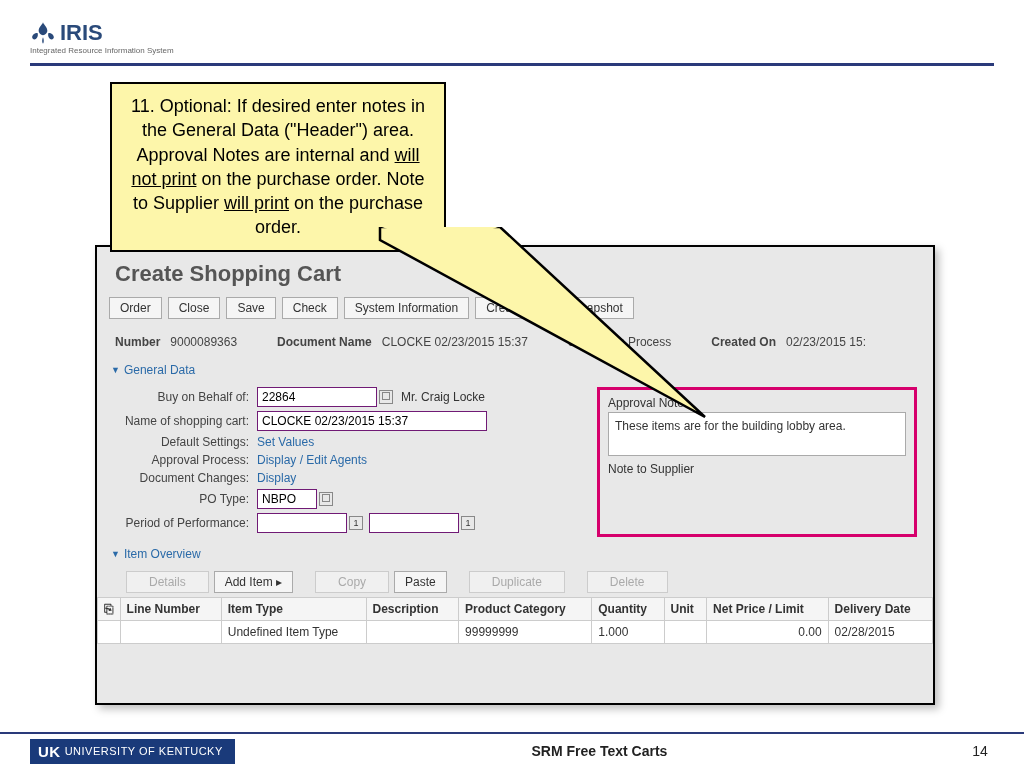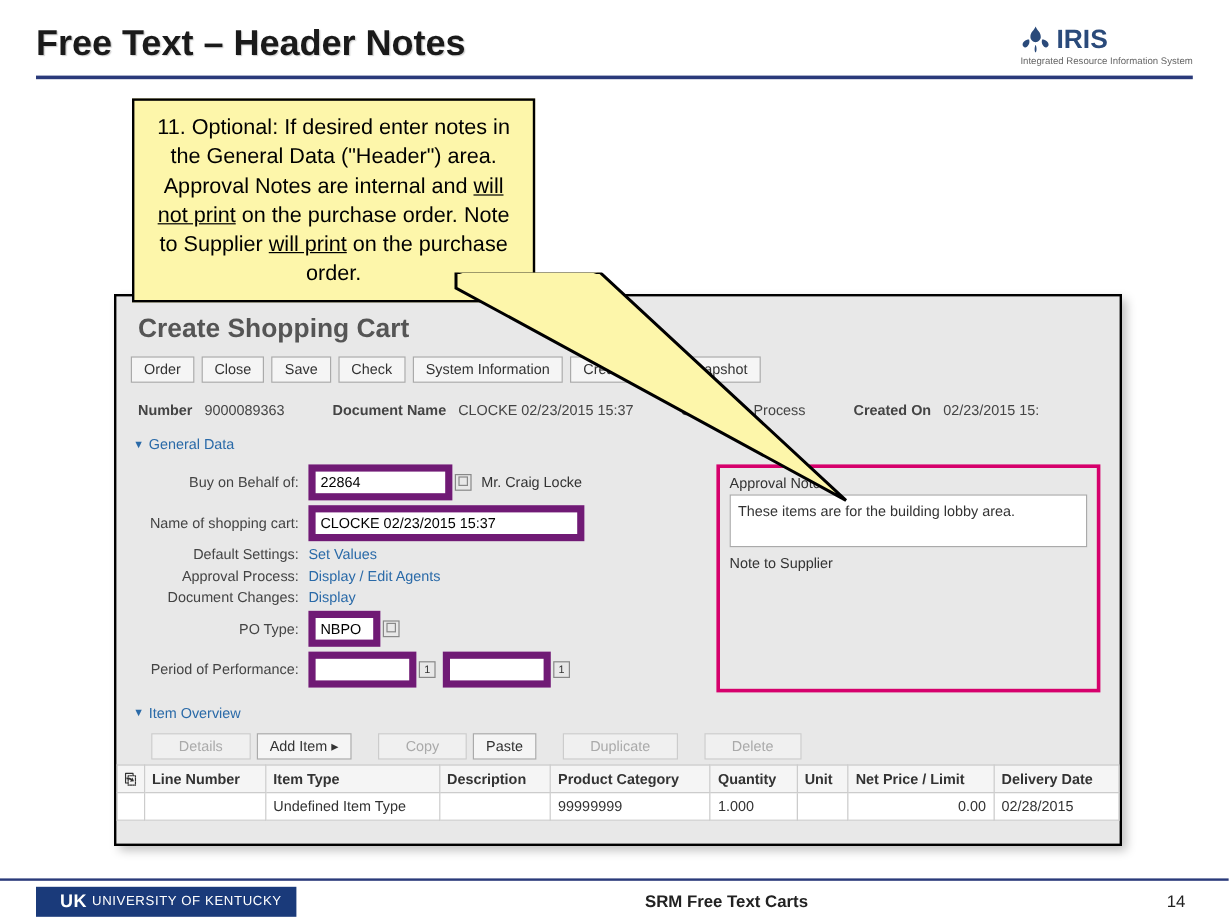--- a/index.html
+++ b/index.html
@@ -26,49 +26,48 @@
   .info-row span.lbl { font-weight: bold; }
   .info-row span.val { font-weight: normal; margin-right: 30px; }
 
   .section-hdr { color: #2a6aa8; font-size: 12px; padding: 6px 14px; display:flex; align-items:center; gap:4px;}
   .section-hdr::before { content:"▼"; font-size:9px; color:#2a6aa8;}
 
   .general-body { display: flex; padding: 4px 10px; gap: 10px; }
   .left-col { width: 480px; }
   .field-row { display: flex; align-items: center; margin-bottom: 4px; font-size: 12px; }
   .field-lbl { width: 150px; text-align: right; padding-right: 8px; color: #444; }
-  .inp { border: 6px solid #701a75; background: #fff; padding: 2px 4px; font-size: 12px; }
+  .inp { border: 1px solid #701a75; background: #fff; padding: 2px 4px; font-size: 12px; }
   .inp-wide { width: 230px; }
   .link { color: #2a6aa8; cursor: pointer; }
   .lookup { display:inline-block; width:14px; height:14px; border:1px solid #888; vertical-align:middle; margin-left:2px; position:relative;}
   .lookup::after{content:"";position:absolute;top:1px;left:2px;width:6px;height:6px;border:1px solid #888;}
   .dateicon{display:inline-block;width:14px;height:14px;border:1px solid #888;vertical-align:middle;margin-left:2px;font-size:9px;text-align:center;line-height:12px;}
 
   .notes-box { border: 3px solid #d6006c; width: 320px; padding: 6px 8px; background: #e8e8e8; }
   .notes-box .note-lbl { font-size: 12px; margin-bottom: 2px; }
   .notes-box .note-area { background: #fff; border: 1px solid #aaa; padding: 6px; font-size: 12px; min-height: 44px; margin-bottom:6px;}
 
   .item-toolbar { padding: 4px 12px; display:flex; gap:5px; align-items:center;}
   .btn-dis { background:#f0f0f0; border:1px solid #ccc; color:#aaa; padding:3px 22px; font-size:12px;margin-left:17px;}
   .tbl { width: 100%; border-collapse: collapse; font-size: 12px; }
   .tbl th, .tbl td { border: 1px solid #ccc; padding: 4px 6px; text-align: left; background:#f5f5f5;}
   .tbl td { background:#fff; }
 
   .footer { position: absolute; bottom: 0; left: 0; width: 1024px; height: 36px; border-top: 2px solid #2a3a7a; display:flex; align-items:center; background:#fff;}
-  .uk-badge { background: #1a3a7a; color: #fff; padding: 4px 12px 4px 20px; font-size: 11px; letter-spacing:0.5px; display:flex; align-items:center; gap:4px; margin-left:30px;}
+  .uk-badge { background: #1a3a7a; color: #fff; padding: 4px 12px 4px 8px; font-size: 11px; letter-spacing:0.5px; display:flex; align-items:center; gap:4px; margin-left:30px;}
   .uk-badge b { font-size:15px; }
   .footer-title { flex:1; text-align:center; font-weight:bold; font-size:14px; color:#222;}
   .page-num { width: 60px; text-align:center; padding-right:28px; font-size:14px; color:#222;}
 </style>
 </head>
 <body>
 
 <div class="slide">
   <div class="header">
-    <div class="title">Free Text – Header Notes</div>
     <div class="logo">
       <div class="logo-main">
         <svg class="logo-svg" viewBox="0 0 24 24">
             <path fill="#2a4a7a" d="M12 2c-1 3-4 4-4 8 0 2 2 4 4 4s4-2 4-4c0-4-3-5-4-8zm-5 10c-3 0-5 2-5 4 0 1 1 2 2 2 2 0 4-3 3-6zm10 0c-1 3 1 6 3 6 1 0 2-1 2-2 0-2-2-4-5-4zm-5 4c-1 2-1 5 0 6 1-1 1-4 0-6z"></path>
           </svg>
         <span>IRIS</span>
       </div>
       <div class="logo-sub">Integrated Resource Information System</div>
     </div>
   </div>

